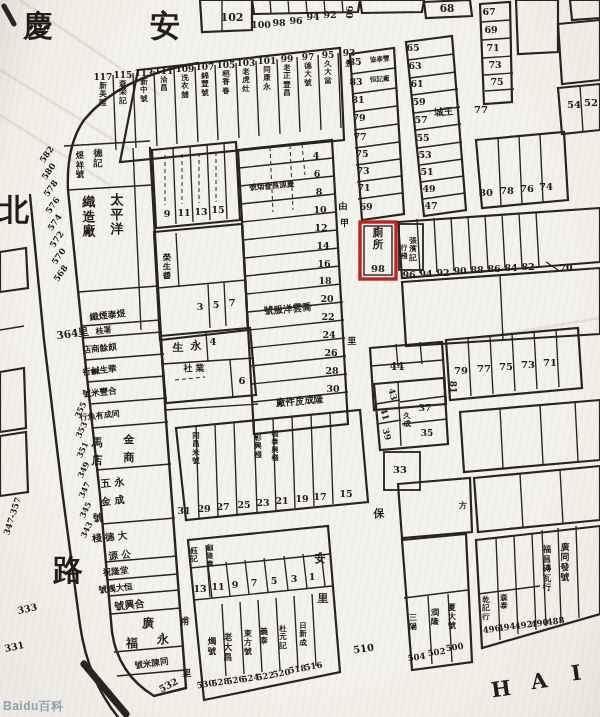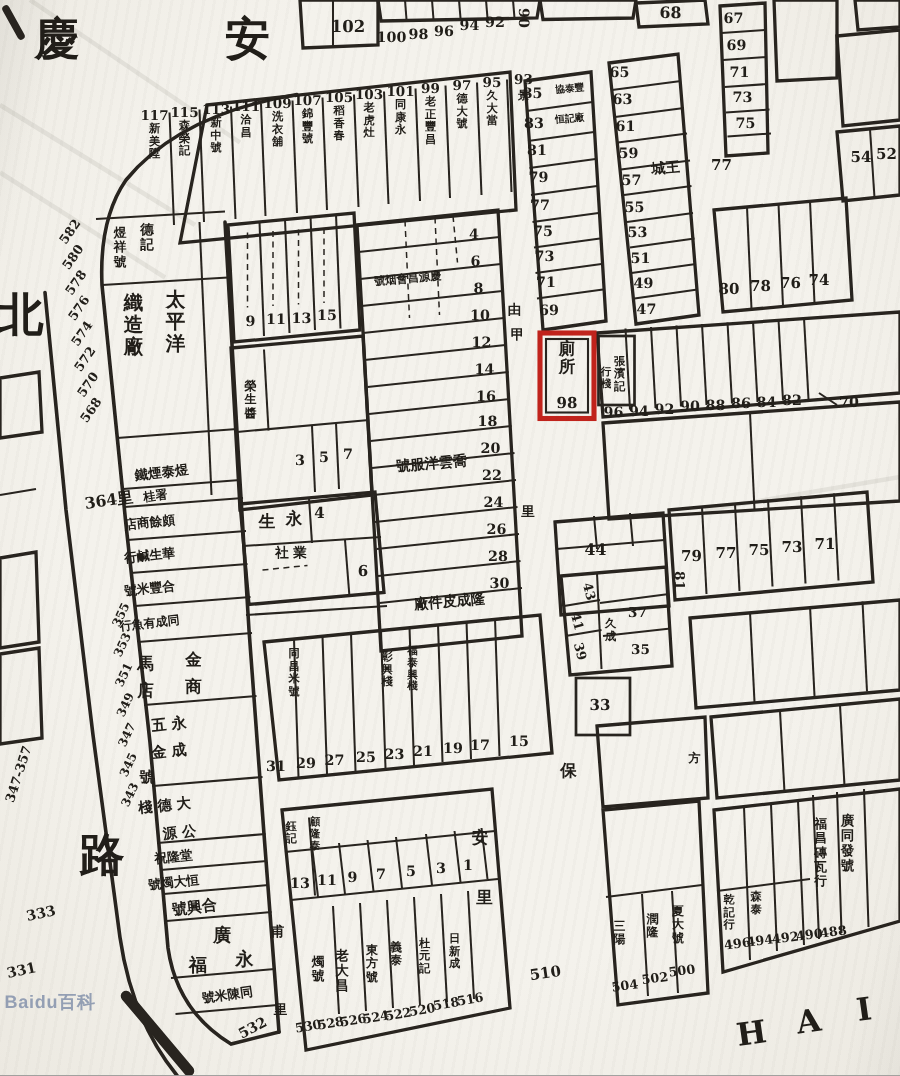--- a/index.html
+++ b/index.html
@@ -6,21 +6,21 @@
   .stage{position:relative;width:600px;height:717px;overflow:hidden;
          background:
            linear-gradient(105deg, rgba(190,188,182,.25) 0%, rgba(255,255,255,0) 6%),
            linear-gradient(285deg, rgba(200,198,192,.18) 0%, rgba(255,255,255,0) 5%),
            radial-gradient(ellipse at 50% 45%, #f4f2ec 60%, #ece9e1 100%);
          font-family:"DejaVu Serif", serif;}
   .stage .grain{position:absolute;inset:0;pointer-events:none;
          background:repeating-linear-gradient(100deg, rgba(60,55,45,.025) 0 2px, rgba(0,0,0,0) 2px 7px);}
   svg{position:absolute;left:0;top:0;filter:blur(.28px) contrast(1.02);}
   svg text{fill:#23201b;font-family:"DejaVu Serif","Liberation Serif",serif;}
-  .wm{position:absolute;left:3px;top:660px;font-family:"Liberation Sans","DejaVu Sans",sans-serif;
+  .wm{position:absolute;left:3px;top:698px;font-family:"Liberation Sans","DejaVu Sans",sans-serif;
       font-size:12px;font-weight:bold;color:rgba(125,140,168,.8);letter-spacing:.5px;}
 </style>
 </head>
 <body>
 
 <div class="stage">
   <svg id="map-svg" width="600" height="717" viewBox="0 0 600 717">
       <line x1="0" y1="70" x2="130" y2="150" stroke="rgba(40,35,28,0.08)" stroke-width="3"></line>
       <line x1="0" y1="115" x2="110" y2="185" stroke="rgba(40,35,28,0.08)" stroke-width="3"></line>
       <line x1="20" y1="0" x2="160" y2="95" stroke="rgba(40,35,28,0.08)" stroke-width="3"></line>

